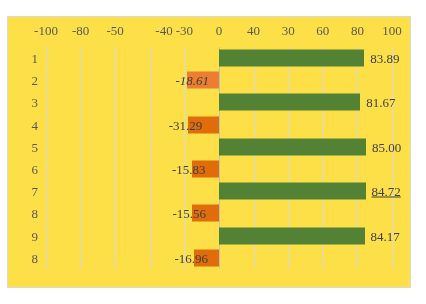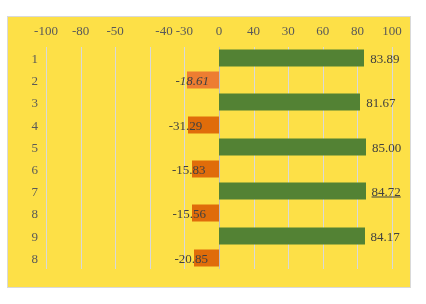--- a/index.html
+++ b/index.html
@@ -169,17 +169,17 @@
         <div class="value-label" style="right: 205.919px;">-15.56</div>
       </div>
       <div class="cat-row" style="top: 177.6px;">
         <div class="cat-label">9</div>
         <div class="bar" style="left: 211px; width: 145.614px; background: rgb(83, 130, 52);"></div>
         <div class="value-label" style="left: 362.614px;">84.17</div>
       </div>
       <div class="cat-row" style="top: 199.8px;">
         <div class="cat-label">8</div>
         <div class="bar" style="left: 186.019px; width: 24.9812px; background: rgb(224, 108, 10);"></div>
-        <div class="value-label" style="right: 203.981px;">-20.85</div>
+        <div class="value-label" style="right: 203.981px;">-16.96</div>
       </div>
     </div>
 
 </div>
 
 </body></html>

